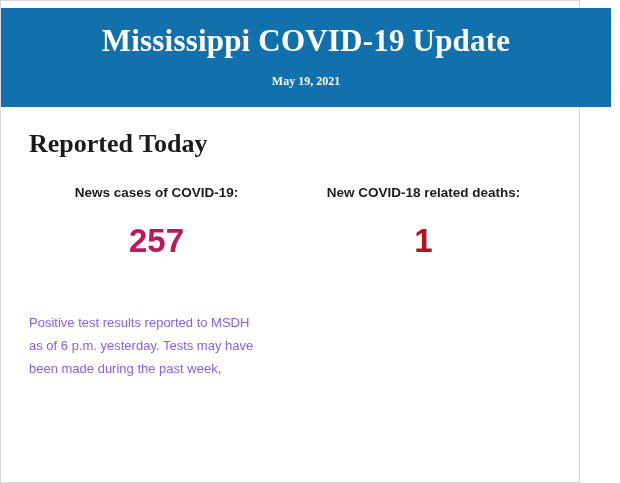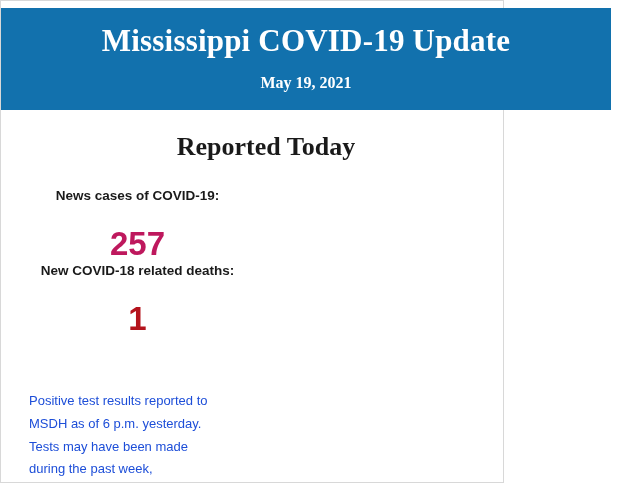--- a/index.html
+++ b/index.html
@@ -8,21 +8,21 @@
   }
   body {
     width: 620px;
     height: 483px;
     background: #ffffff;
     font-family: "Liberation Sans", sans-serif;
     overflow: hidden;
   }
   .page {
     position: relative;
-    width: 504px;
+    width: 580px;
     height: 483px;
     background: #ffffff;
     box-sizing: border-box;
     border: 1px solid #d8d8d8;
   }
 
   
   .banner {
     background: #1271ad;
     width: 610px;
@@ -35,42 +35,40 @@
     font-family: "Liberation Serif", serif;
     font-weight: bold;
     font-size: 31px;
     color: #ffffff;
     letter-spacing: 0.2px;
     line-height: 1.1;
   }
   .banner-date {
     font-family: "Liberation Serif", serif;
     font-weight: bold;
-    font-size: 16px;
+    font-size: 12px;
     color: #ffffff;
     margin-top: 16px;
   }
 
   
   .section-heading {
     font-family: "Liberation Serif", serif;
     font-weight: bold;
     font-size: 26px;
     color: #1a1a1a;
     margin: 22px 0 0 28px;
-    text-align: center;
   }
 
   
   .stats-row {
     display: flex;
     margin-top: 26px;
     padding: 0 22px 0 22px;
     box-sizing: border-box;
-    flex-direction: column;
   }
   .stat-col {
     width: 50%;
     box-sizing: border-box;
     text-align: center;
   }
   .stat-label {
     font-family: "Liberation Sans", sans-serif;
     font-weight: bold;
     font-size: 13.5px;
@@ -90,21 +88,21 @@
     display: flex;
     margin-top: 52px;
     padding: 0 22px 0 22px;
     box-sizing: border-box;
   }
   .desc-col {
     width: 50%;
     box-sizing: border-box;
     font-family: "Liberation Sans", sans-serif;
     font-size: 13px;
-    color: #1d4ed8;
+    color: #8b5cf6;
     line-height: 1.75;
   }
   .desc-col.left { padding: 0 26px 0 6px; }
   .desc-col.right { padding: 0 10px 0 6px; }
 </style>
 </head>
 <body>
 
 <div class="page">
 

